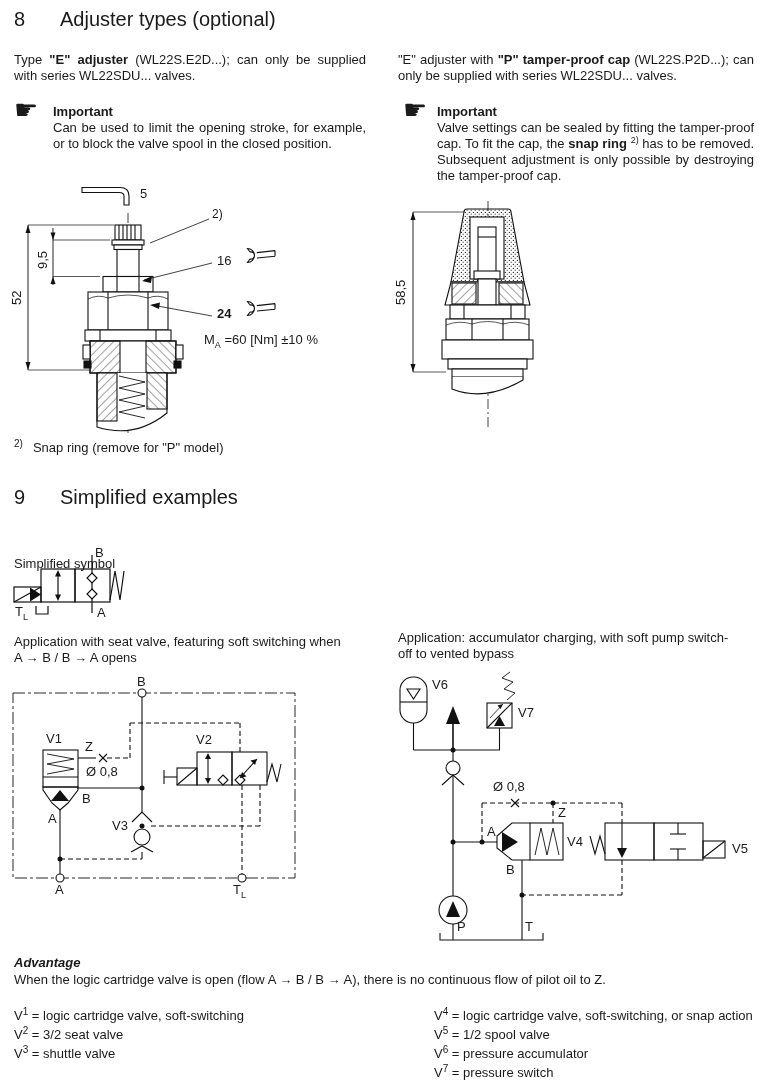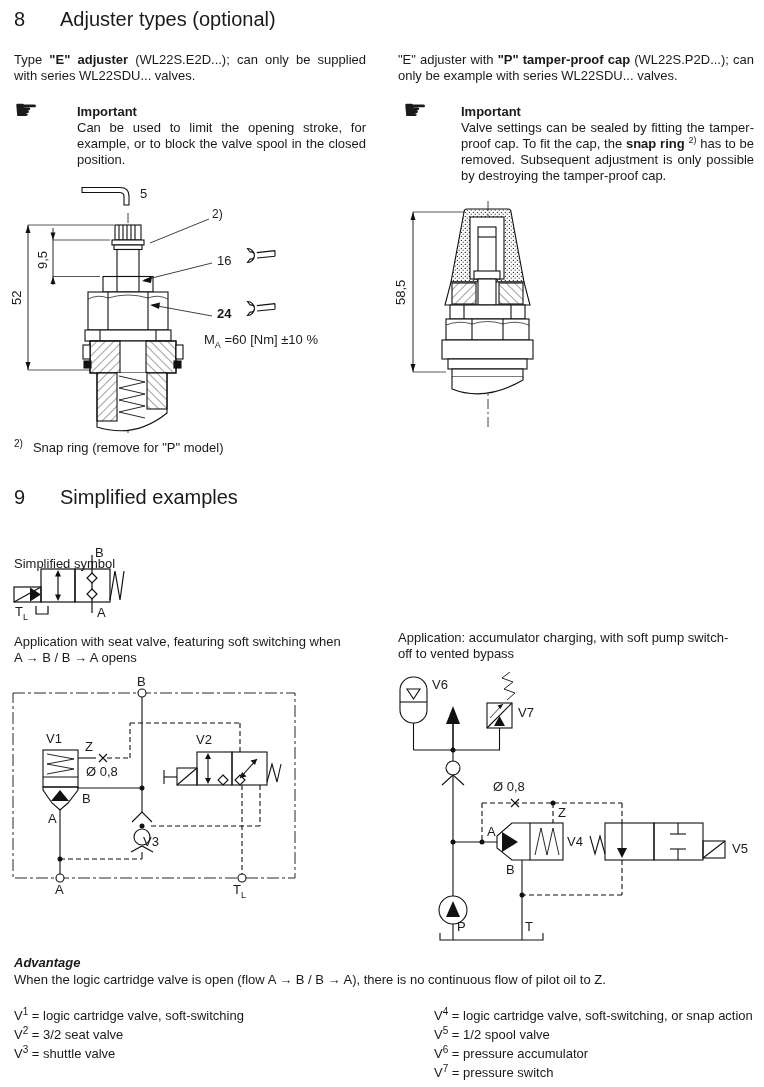--- a/index.html
+++ b/index.html
@@ -4,21 +4,21 @@
 <style>
   html,body{margin:0;padding:0;}
   body{width:764px;height:1087px;background:#ffffff;color:#1a1a1a;
        font-family:"Liberation Sans",sans-serif;position:relative;overflow:hidden;}
   .abs{position:absolute;}
   .sec-num{font-size:20px;font-weight:400;}
   .sec-title{font-size:20px;font-weight:400;position:absolute;left:46px;top:0;white-space:nowrap;}
   .sec-head{height:26px;}
   p.body{font-size:13px;line-height:16px;text-align:justify;margin:0;}
   .imp{font-size:13px;line-height:16px;}
-  .imp .txt{margin-left:63px;text-align:justify;}
+  .imp .txt{margin-left:39px;text-align:justify;}
   .imp-title{font-weight:700;}
   .hand{position:absolute;left:0;top:-7px;font-size:27px;line-height:27px;}
   b{font-weight:700;}
   sup{font-size:9px;vertical-align:super;line-height:0;}
   sub{font-size:9px;vertical-align:sub;line-height:0;}
   .lbl{position:absolute;font-size:13px;line-height:14px;white-space:nowrap;}
   .lbl.sm{font-size:12px;}
   .rot{transform:rotate(-90deg);transform-origin:0 0;}
   svg{display:block;}
   .fig{position:absolute;}
@@ -33,21 +33,21 @@
 </head>
 <body>
 
 <div class="abs sec-head" style="left:14px;top:8px;width:700px;">
   <span class="sec-num">8</span>
   <span class="sec-title">Adjuster types (optional)</span>
 </div>
 
 <p class="body abs" style="left:14px;top:52px;width:352px;"><span>Type </span><b>"E" adjuster</b><span> (WL22S.E2D...); can only be supplied with series WL22SDU... valves.</span></p>
 
-<p class="body abs" style="left:398px;top:52px;width:356px;"><span>"E" adjuster with </span><b>"P" tamper-proof cap</b><span> (WL22S.P2D...); can only be example with series WL22SDU... valves.</span></p>
+<p class="body abs" style="left:398px;top:52px;width:356px;"><span>"E" adjuster with </span><b>"P" tamper-proof cap</b><span> (WL22S.P2D...); can only be supplied with series WL22SDU... valves.</span></p>
 
 <div class="imp abs" style="left:14px;top:104px;width:352px;">
   <span class="hand">☛</span>
   <div class="txt">
     <div class="imp-title">Important</div>
     <div>Can be used to limit the opening stroke, for example, or to block the valve spool in the closed position.</div>
   </div>
 </div>
 
 <div class="imp abs" style="left:398px;top:104px;width:356px;">
@@ -320,21 +320,21 @@
   </svg>
   <span class="lbl" style="left:137px;top:5px;">B</span>
   <span class="lbl" style="left:55px;top:213px;">A</span>
   <span class="lbl" style="left:233px;top:213px;"><span>T</span><sub>L</sub></span>
   <span class="lbl" style="left:46px;top:62px;">V1</span>
   <span class="lbl" style="left:85px;top:70px;">Z</span>
   <span class="lbl" style="left:86px;top:95px;">Ø 0,8</span>
   <span class="lbl" style="left:82px;top:122px;">B</span>
   <span class="lbl" style="left:48px;top:142px;">A</span>
   <span class="lbl" style="left:196px;top:63px;">V2</span>
-  <span class="lbl" style="left:112px;top:165px;margin-left:31px;">V3</span>
+  <span class="lbl" style="left:112px;top:149px;">V3</span>
 </div>
 
 <div class="fig" style="left:390px;top:670px;width:374px;height:290px;">
   <svg width="374" height="290" viewBox="0 0 374 290">
     <g stroke="#111" stroke-width="1.1" fill="none">
 
       <rect x="10" y="7" width="27" height="46" rx="13"></rect>
       <line x1="10" y1="32" x2="37" y2="32"></line>
       <polygon points="17,19 30,19 23.5,29" fill="#fff"></polygon>
       <line x1="23.5" y1="53" x2="23.5" y2="80"></line>

